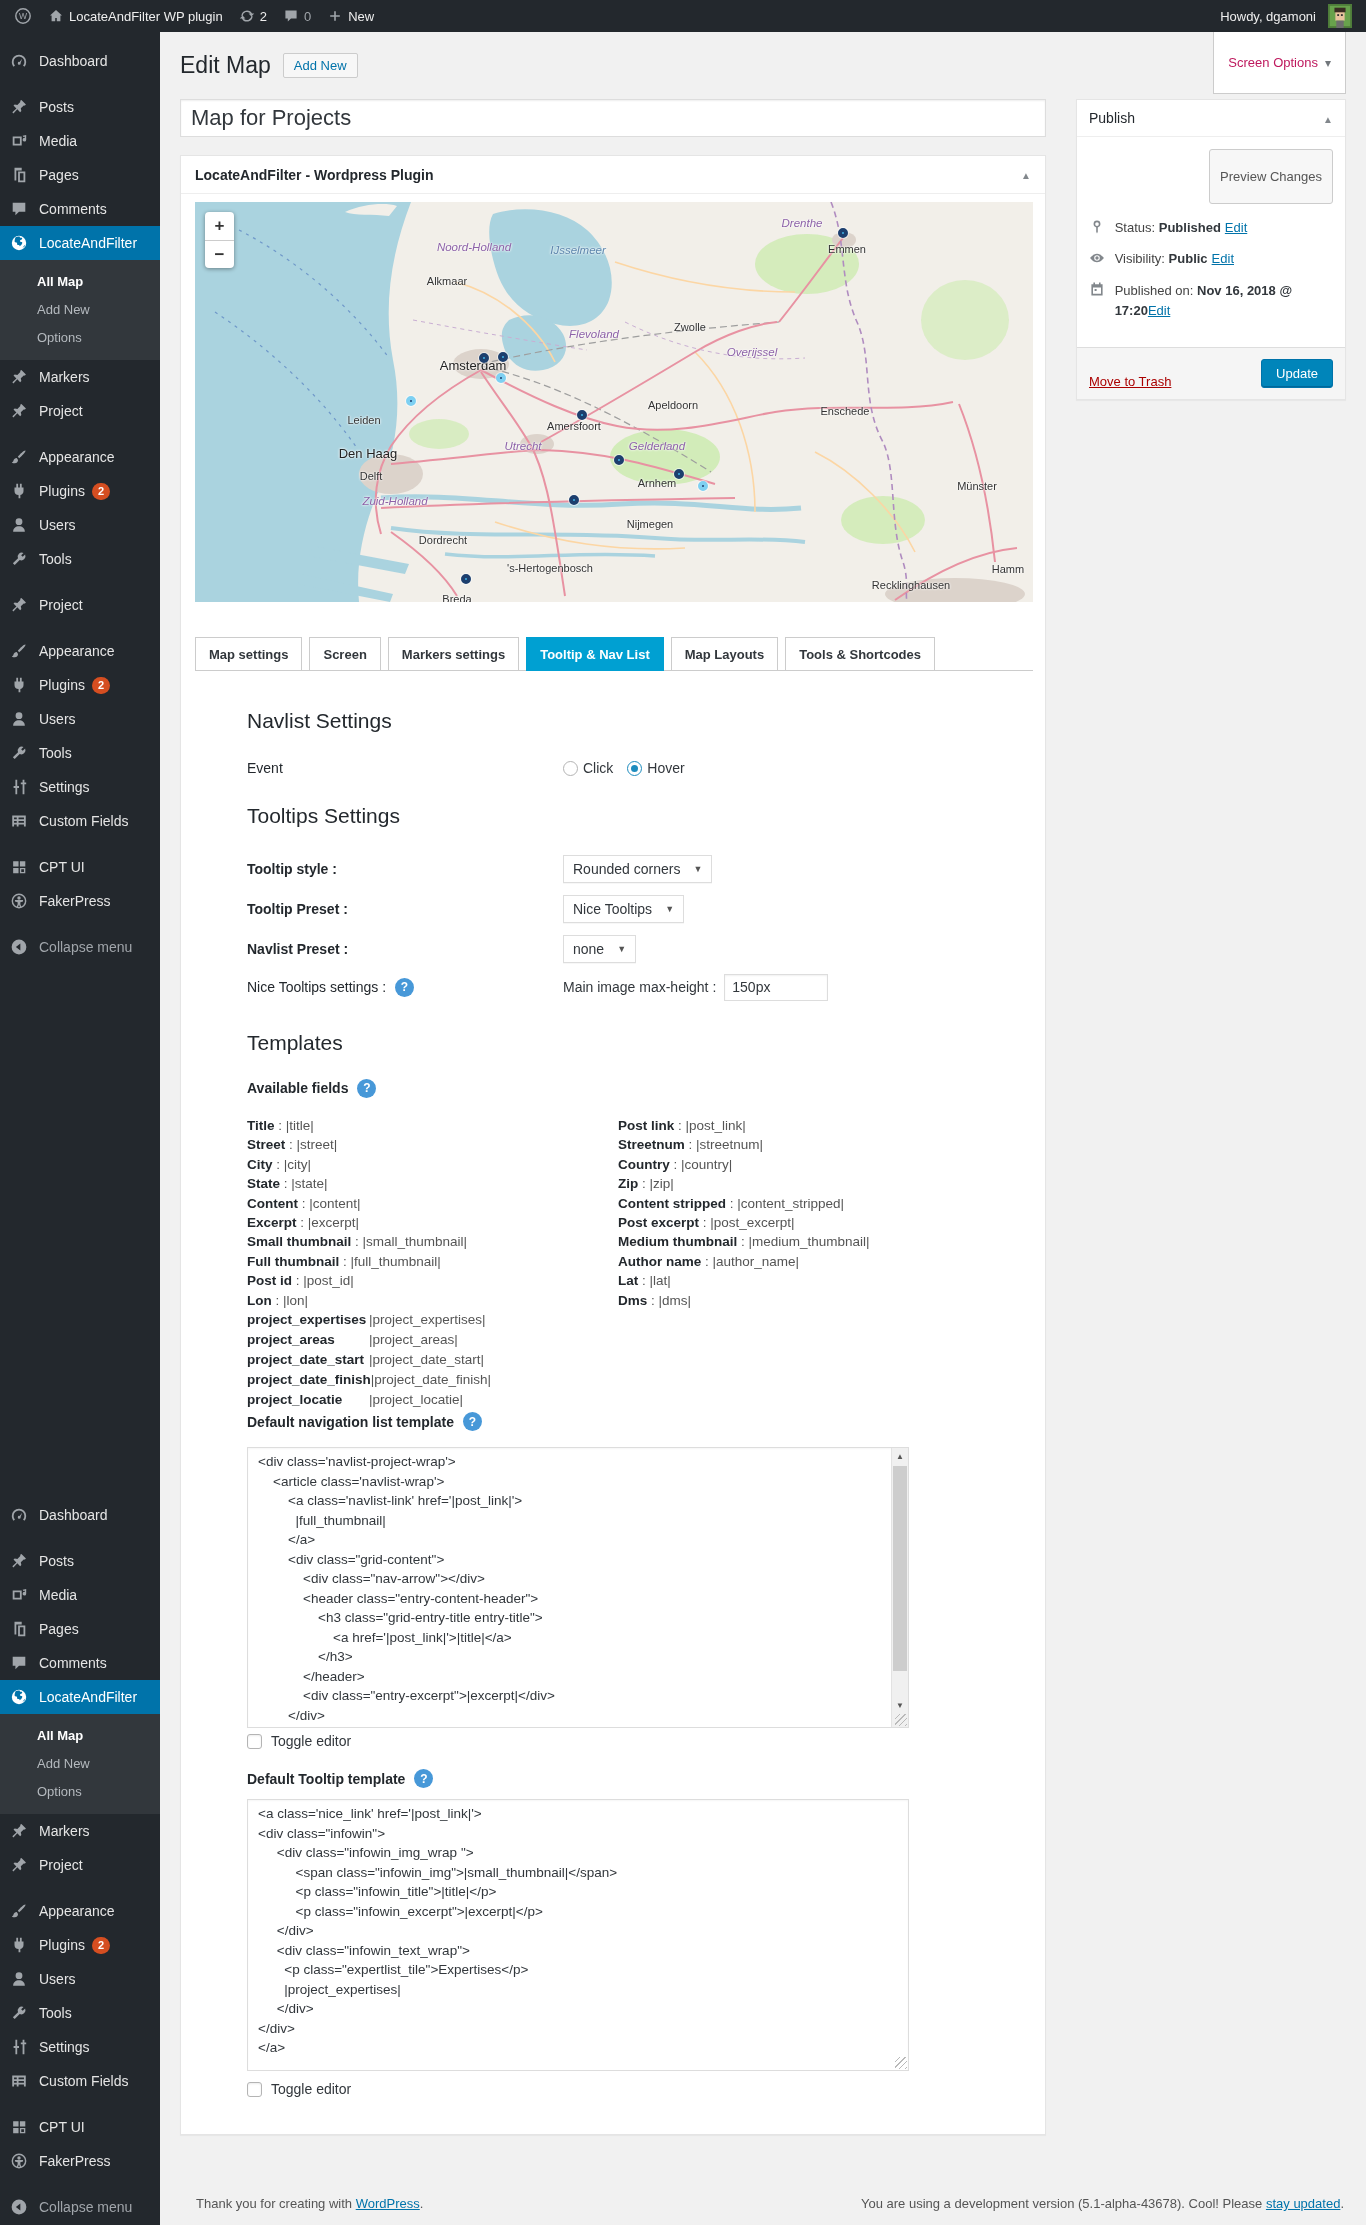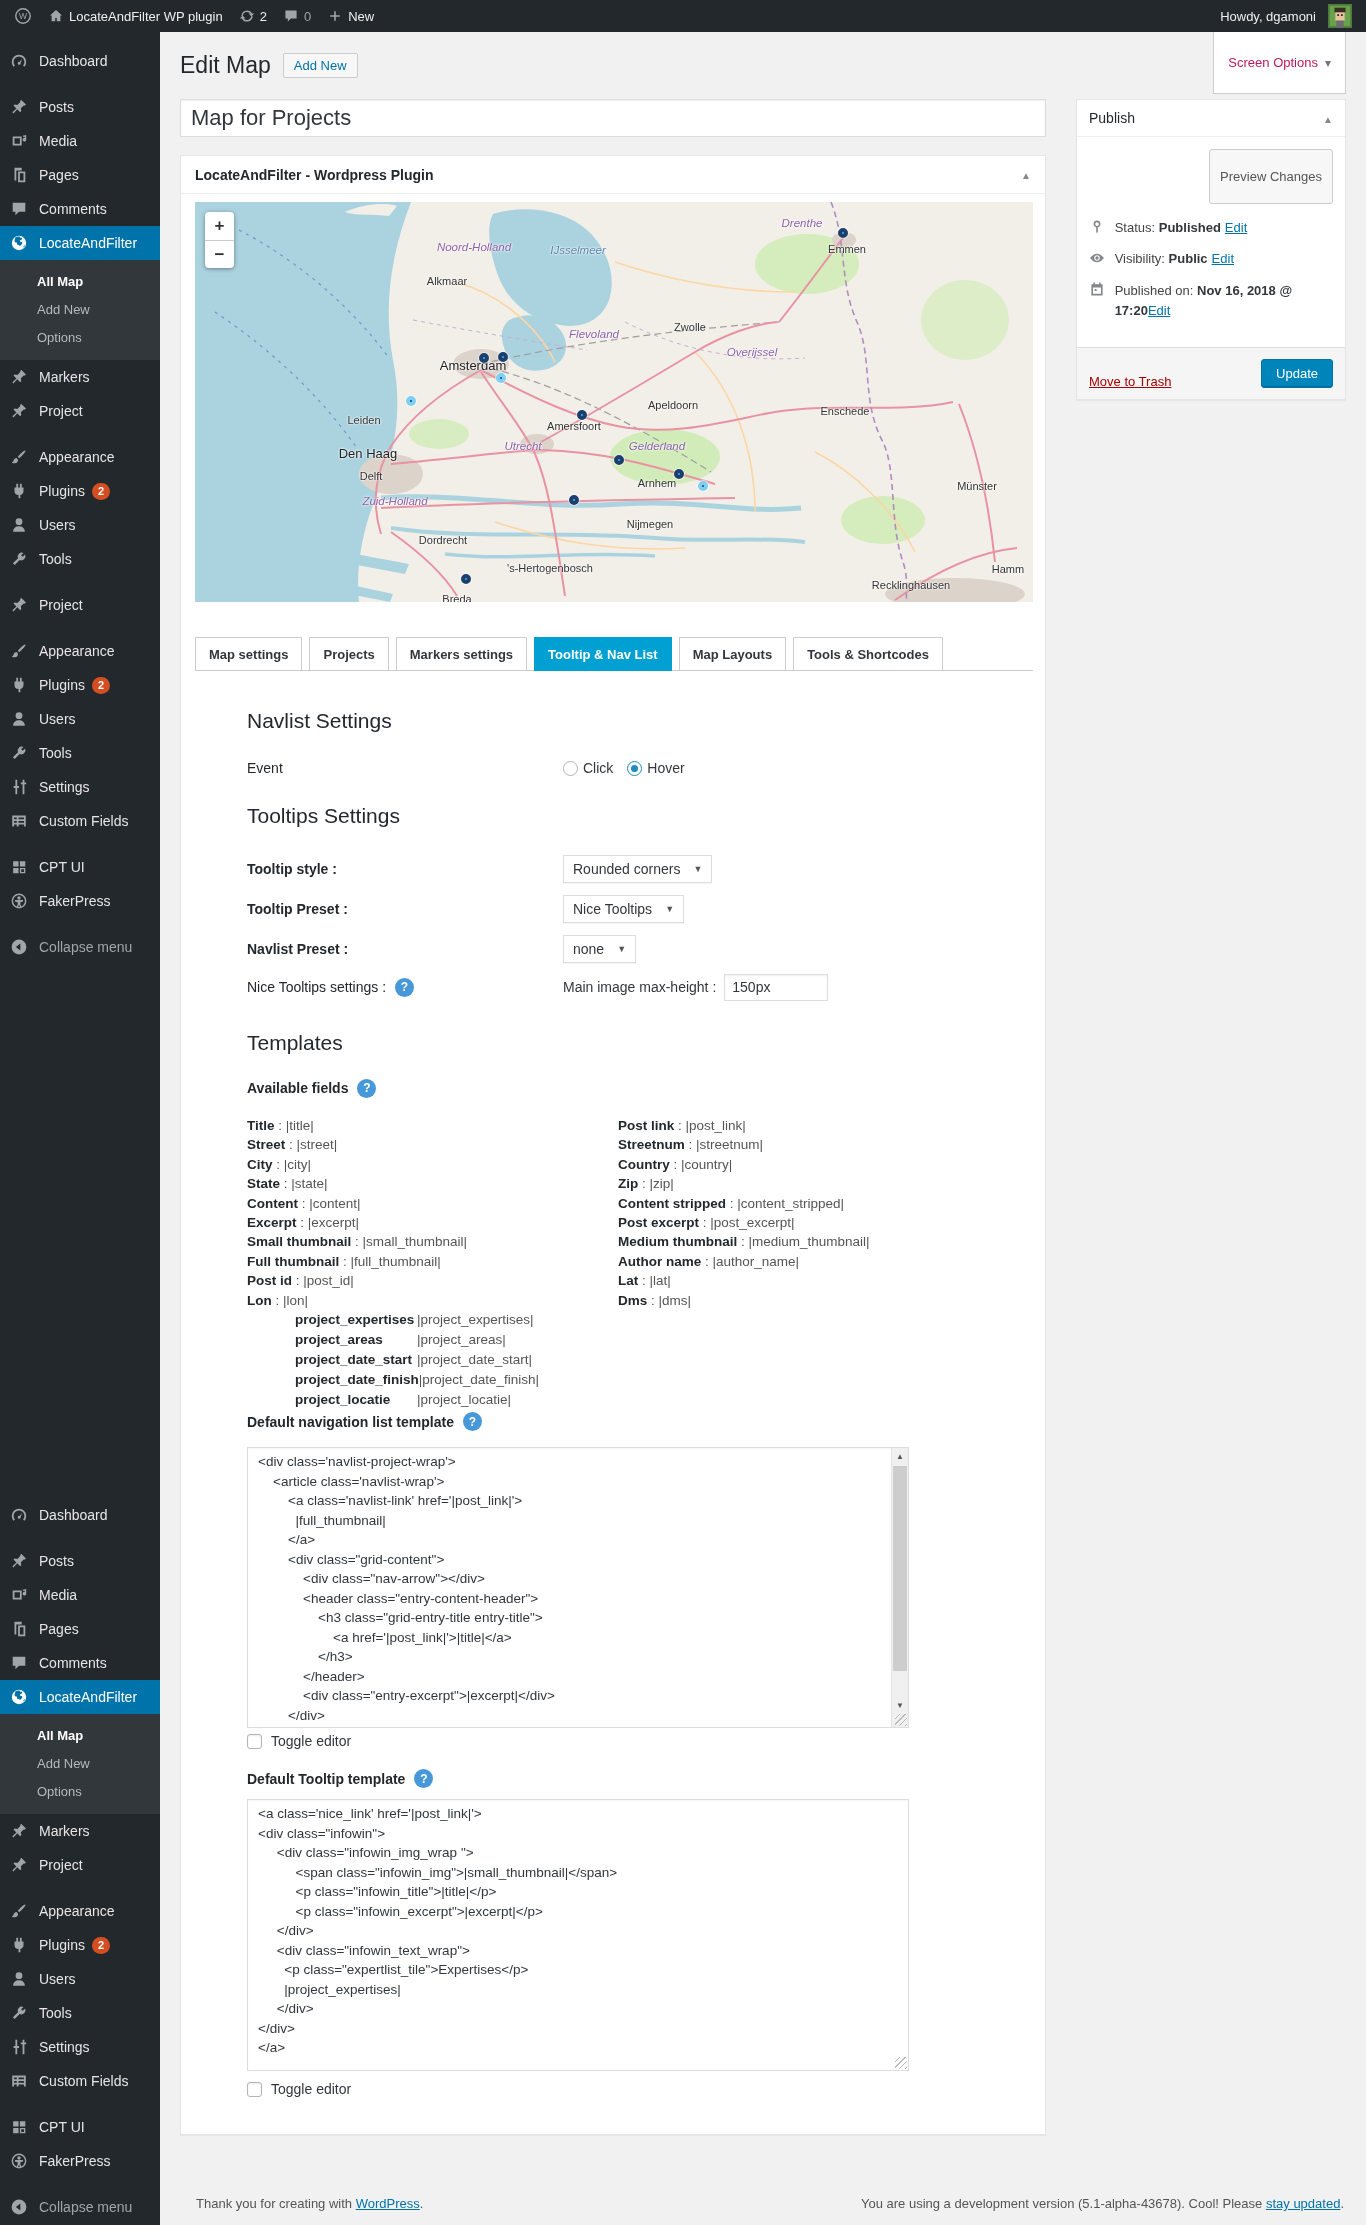--- a/index.html
+++ b/index.html
@@ -100,21 +100,21 @@
     font-weight:700; font-size:12px; align-items:center; justify-content:center; margin-left:9px; cursor:pointer; flex:none; }
   .txt-input { border:1px solid #ddd; background:#fff; height:27px; padding:0 7px; font-size:14px;
     color:#32373c; font-family:inherit; width:104px; margin-left:8px; box-shadow:inset 0 1px 2px rgba(0,0,0,.06); }
 
   
   #fields-left { position:absolute; left:66px; top:960px; width:365px; }
   #fields-right { position:absolute; left:437px; top:960px; width:360px; }
   .field-line { line-height:19.4px; font-size:13.5px; color:#555; white-space:nowrap; }
   .field-line b { color:#23282d; }
   .field-line.custom { line-height:20px; }
-  .cfname { display:inline-block; min-width: 122px; margin-left: 48px; }
+  .cfname { display:inline-block; min-width: 122px; }
 
   
   .tmpl-label { position:absolute; left:66px; font-size:14px; font-weight:700; color:#23282d;
     display:flex; align-items:center; }
   .code-box { position:absolute; left:66px; width:662px; background:#fff; border:1px solid #ddd;
     box-shadow:inset 0 1px 2px rgba(0,0,0,.04); overflow:hidden; cursor:text; }
   .code-box pre { margin:4px 10px; font-family:inherit; font-size:13.5px; line-height:19.5px;
     color:#32373c; white-space:pre; }
   .vscroll { position:absolute; top:0; right:0; bottom:0; width:17px; background:#f0f0f0; border-left:1px solid #e2e2e2; }
   .vs-up, .vs-down { position:absolute; left:0; right:0; height:16px; display:flex; align-items:center;
@@ -668,21 +668,21 @@
         <div class="map-marker" style="left: 271px; top: 377px;"></div>
       </div>
     <div id="zoom-ctl">
       <div class="zoom-btn">+</div>
       <div class="zoom-btn">−</div>
     </div>
   </div>
 
   <div id="tabs">
       <div class="tab">Map settings</div>
-      <div class="tab">Projects</div>
+      <div class="tab">Screen</div>
       <div class="tab">Markers settings</div>
       <div class="tab active">Tooltip &amp; Nav List</div>
       <div class="tab">Map Layouts</div>
       <div class="tab">Tools &amp; Shortcodes</div>
     </div>
 
   <div class="sec-heading" style="top:553px">Navlist Settings</div>
   <div class="row-label" style="top:597px;height:30px">Event</div>
   <div class="row-ctl" style="top:597px;height:30px">
     <span class="radio"></span>

